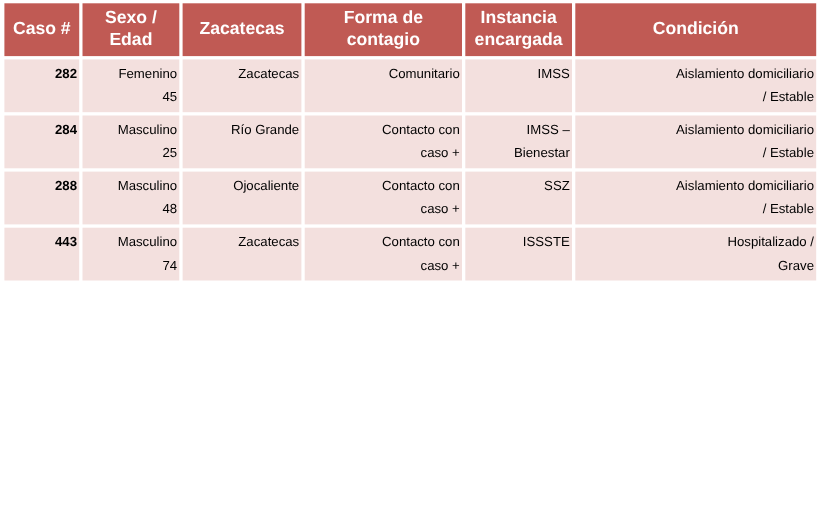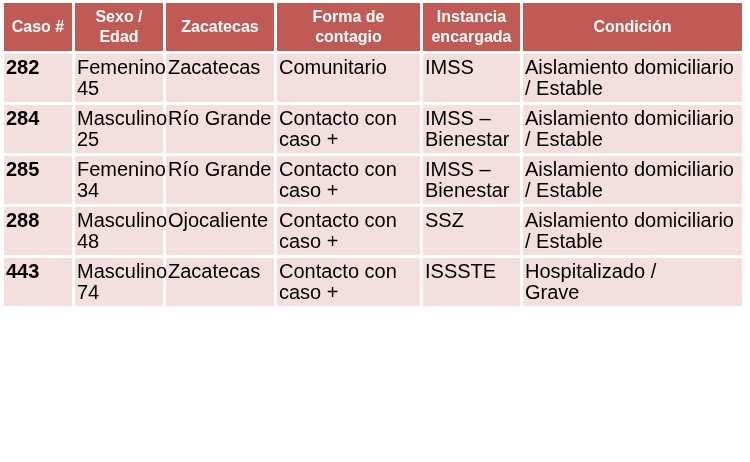--- a/index.html
+++ b/index.html
@@ -37,23 +37,23 @@
     font-size:16px;
     line-height:20px;
     text-align:center;
     vertical-align:middle;
     white-space:pre-line;
     padding:2px;
     height:48px;
   }
   td{
     background:var(--row-bg);
-    font-size:20px;
+    font-size:12px;
     line-height:21px;
-    text-align:left;
+    text-align:right;
     vertical-align:top;
     white-space:pre-line;
     padding:3px 2px 2px 2px;
     height:48px;
   }
   td.col-caso{font-weight:bold;}
 </style>
 </head>
 <body>
 
@@ -96,32 +96,20 @@
 25</td>
         <td>Río Grande</td>
         <td>Contacto con
 caso +</td>
         <td>IMSS –
 Bienestar</td>
         <td>Aislamiento domiciliario
 / Estable</td>
       </tr>
       <tr>
-        <td class="col-caso">285</td>
-        <td>Femenino
-34</td>
-        <td>Río Grande</td>
-        <td>Contacto con
-caso +</td>
-        <td>IMSS –
-Bienestar</td>
-        <td>Aislamiento domiciliario
-/ Estable</td>
-      </tr>
-      <tr>
         <td class="col-caso">288</td>
         <td>Masculino
 48</td>
         <td>Ojocaliente</td>
         <td>Contacto con
 caso +</td>
         <td>SSZ</td>
         <td>Aislamiento domiciliario
 / Estable</td>
       </tr>

